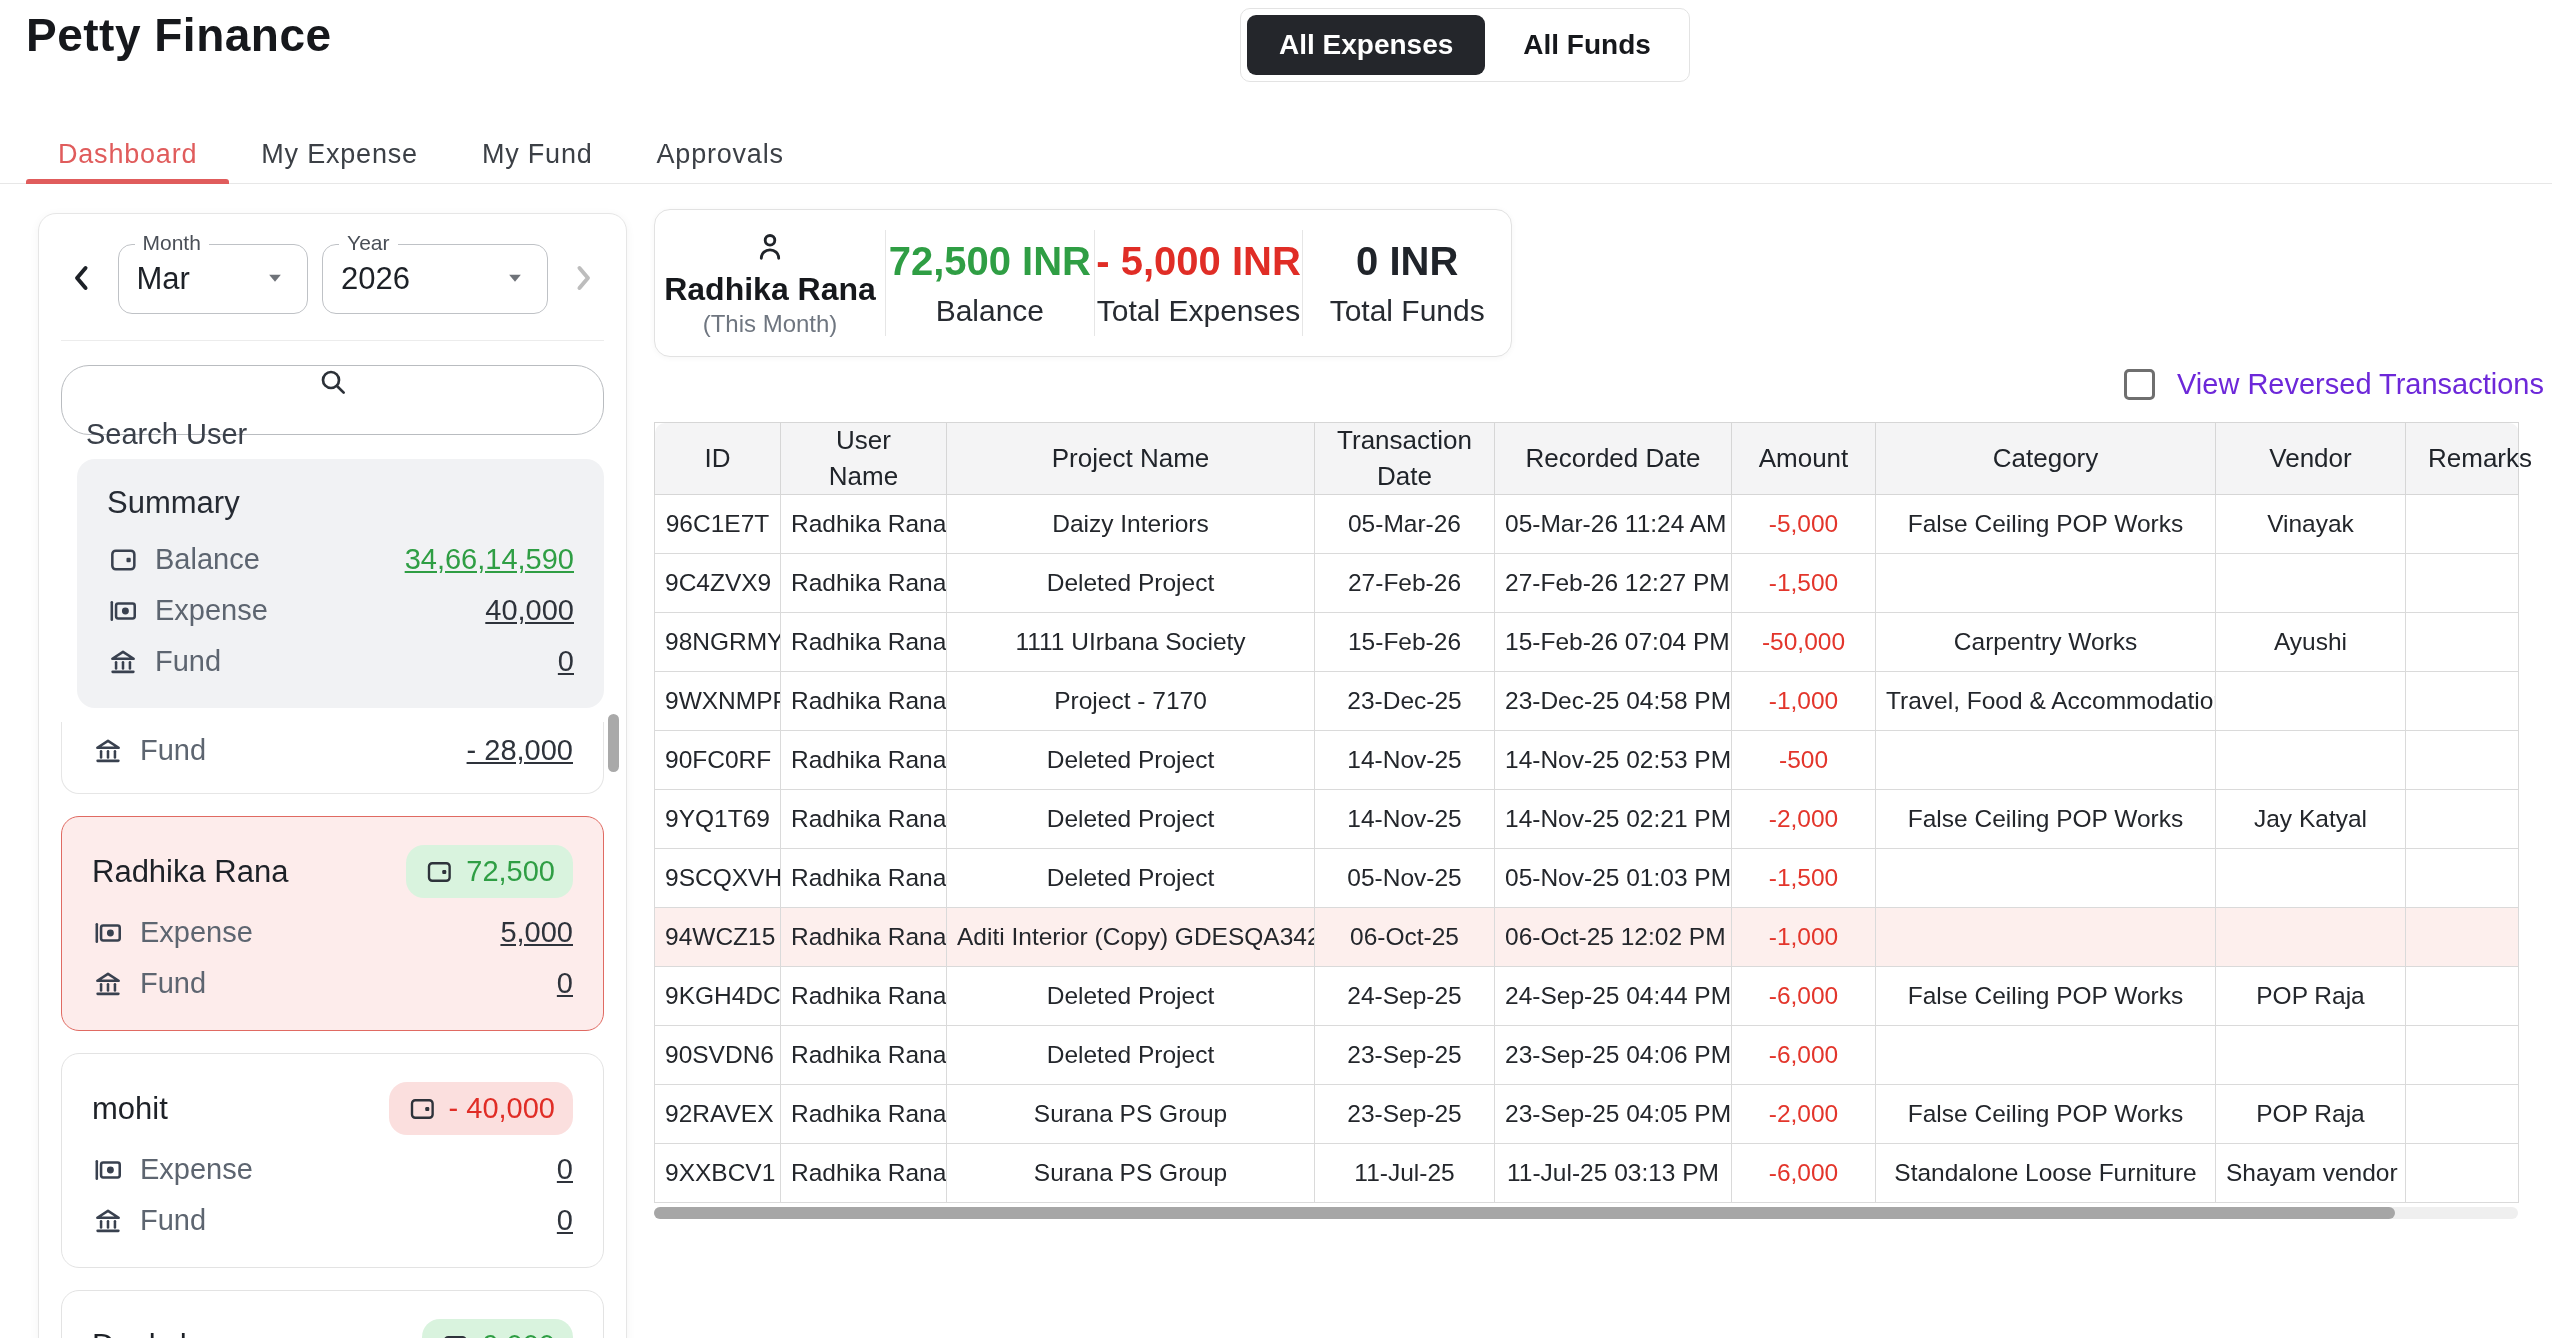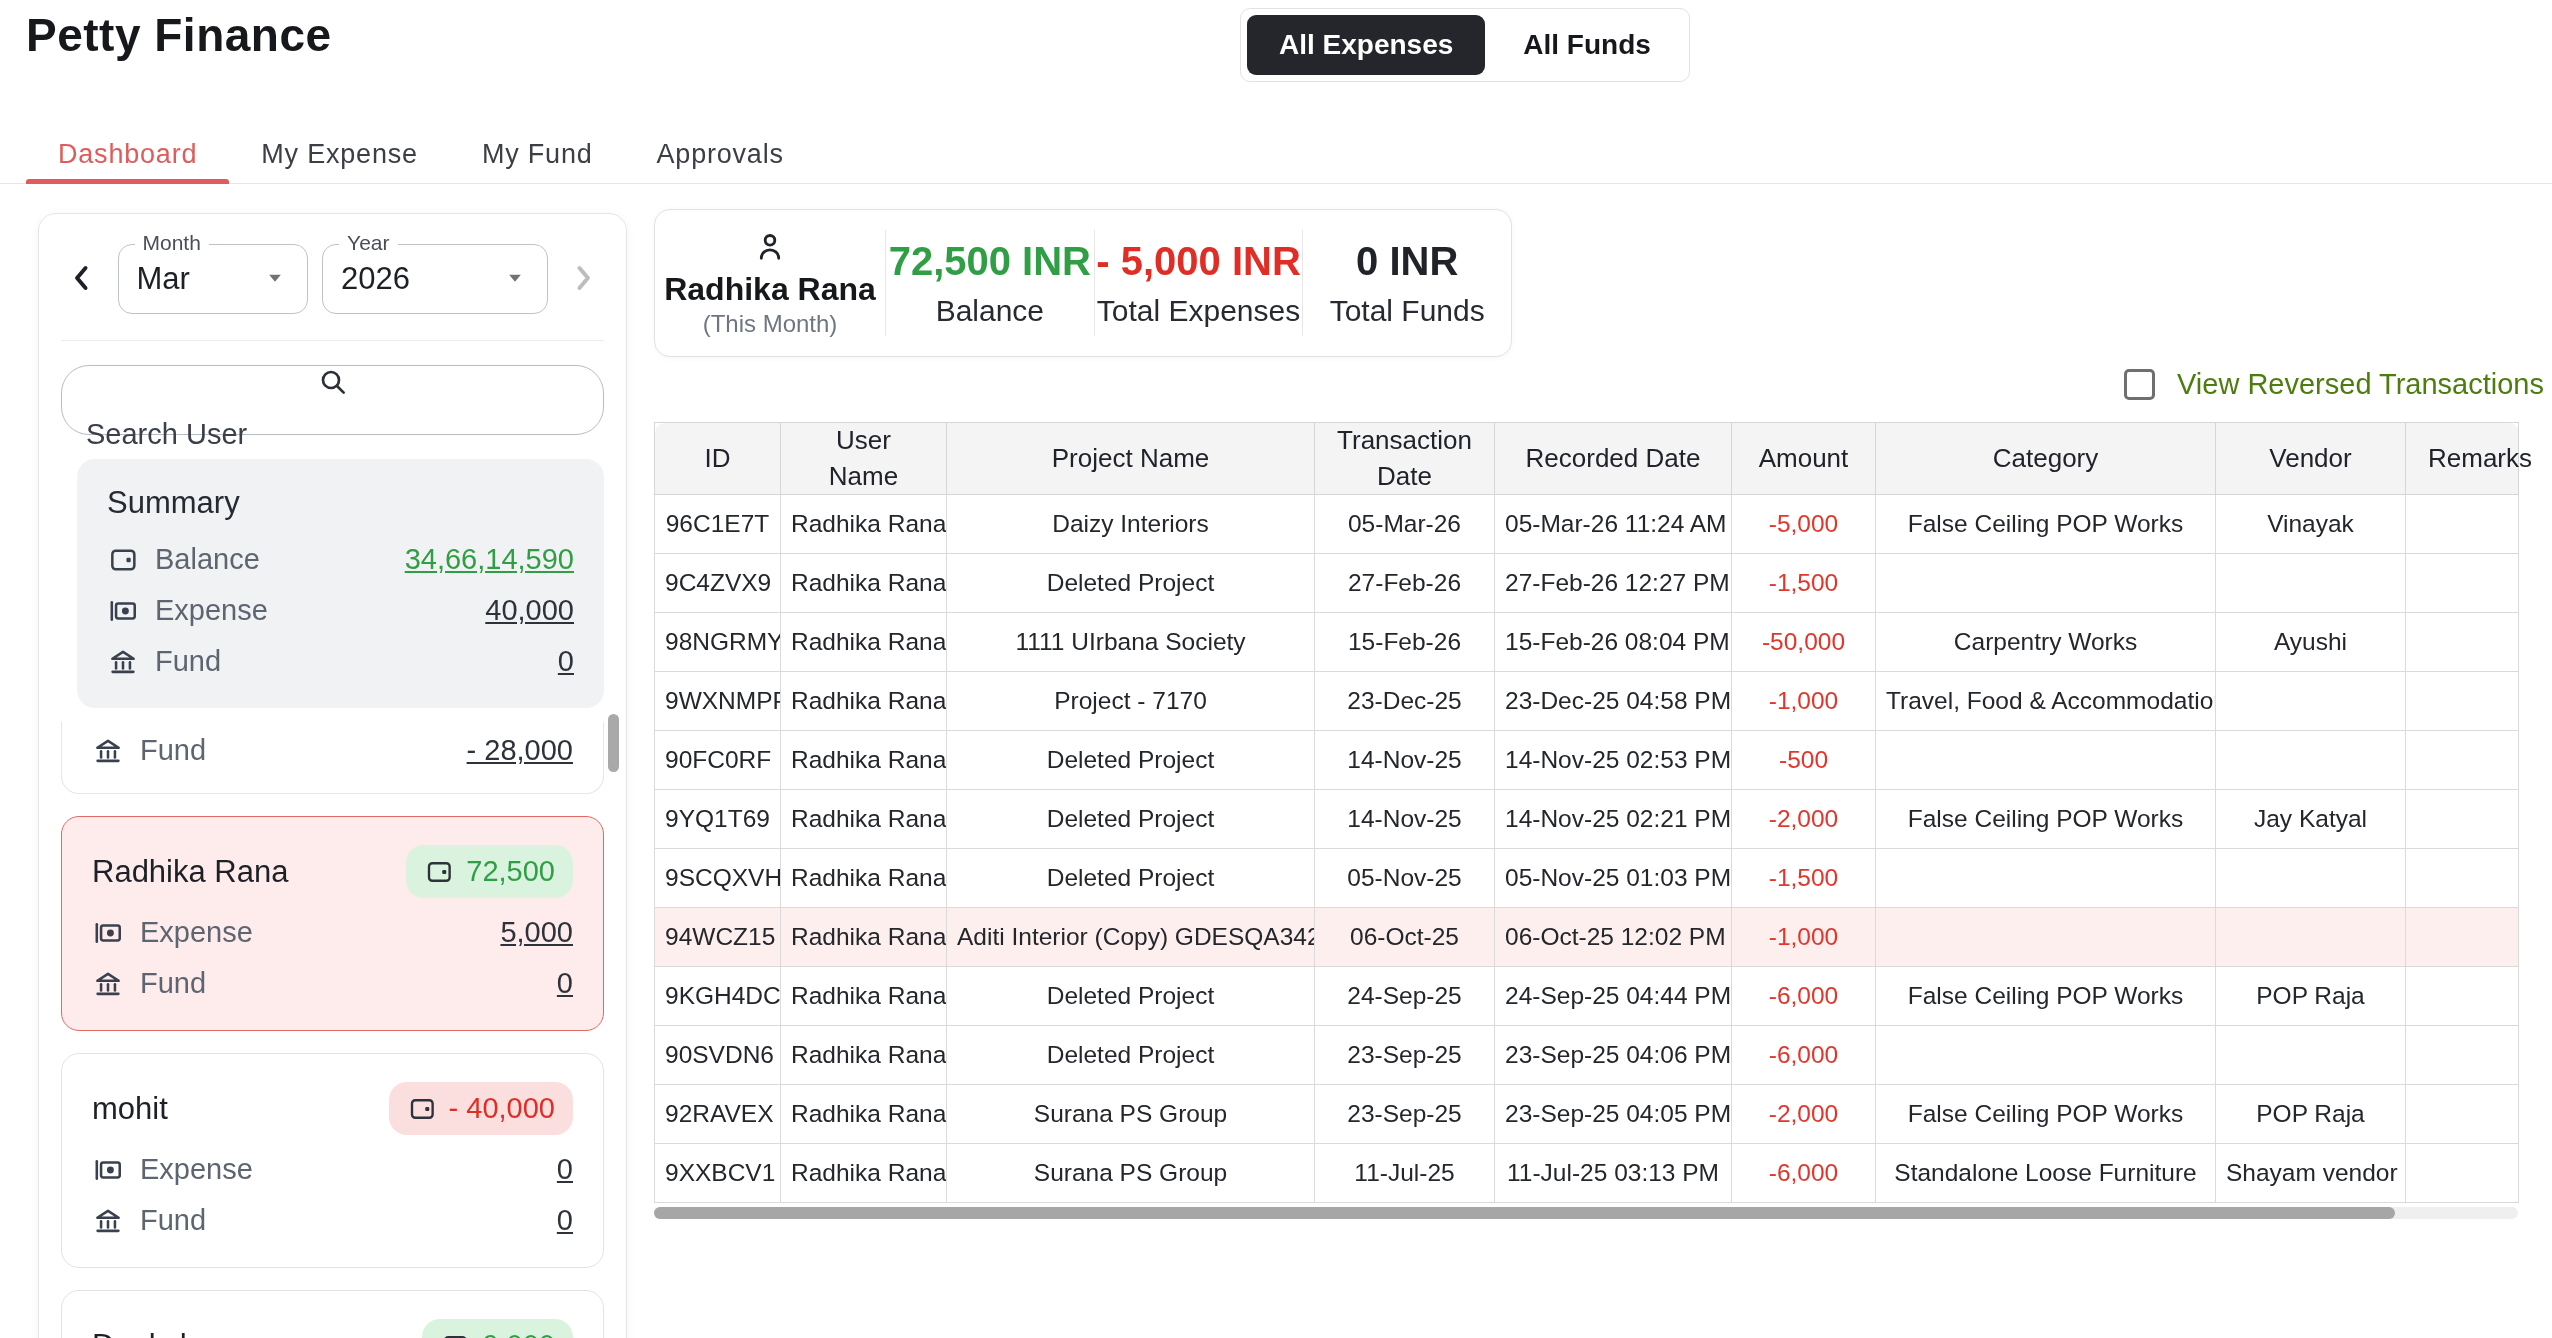--- a/index.html
+++ b/index.html
@@ -67,21 +67,21 @@
   .stat-user .uperiod { font-size:24px; color:#6f7680; }
   .stat-sep { width:1px; background:#e6e6e6; margin:20px 0; }
   .stat-item { flex:1; display:flex; flex-direction:column; align-items:center; justify-content:center; gap:10px; }
   .stat-val { font-size:40px; font-weight:700; }
   .stat-val.green { color:#2f9e44; } .stat-val.red { color:#e02d26; } .stat-val.dark { color:#20242a; }
   .stat-label { font-size:30px; color:#272b31; }
 
   
   .reversed-row { position:absolute; top:368px; right:8px; display:flex; align-items:center; gap:22px; cursor:pointer; }
   .cbx { width:31px; height:31px; border:3px solid #6f6f6f; border-radius:5px; background:#fff; }
-  .reversed-label { font-size:29px; color:#4d7c0f; }
+  .reversed-label { font-size:29px; color:#6d28d9; }
 
   
   .table-wrap { position:absolute; left:654px; top:422px; width:1864px; }
   table.grid { border-collapse:collapse; table-layout:fixed; width:1864px; }
   .grid th { background:#f4f4f5; font-size:26px; font-weight:500; color:#20242a; height:72px; border:1px solid #d6d6d6; text-align:center; line-height:1.35; padding:0 22px; }
   .grid th:first-child { border-top-left-radius:10px; }
   .grid th:last-child { border-top-right-radius:10px; }
   .grid td { font-size:24.5px; color:#23262b; height:59px; border:1px solid #dadada; text-align:center; padding:0 10px; background:#fff; overflow:hidden; white-space:nowrap; }
   .grid tr.highlight td { background:#fdefed; }
   .grid td.amt { color:#e3352b; }
@@ -393,21 +393,21 @@
             <td class="amt">-1,500</td>
             <td></td>
             <td></td>
             <td></td>
           </tr>
           <tr>
             <td>98NGRMY</td>
             <td>Radhika Rana</td>
             <td>1111 UIrbana Society</td>
             <td>15-Feb-26</td>
-            <td>15-Feb-26 08:04 PM</td>
+            <td>15-Feb-26 07:04 PM</td>
             <td class="amt">-50,000</td>
             <td>Carpentry Works</td>
             <td>Ayushi</td>
             <td></td>
           </tr>
           <tr>
             <td>9WXNMPP</td>
             <td>Radhika Rana</td>
             <td>Project - 7170</td>
             <td>23-Dec-25</td>

